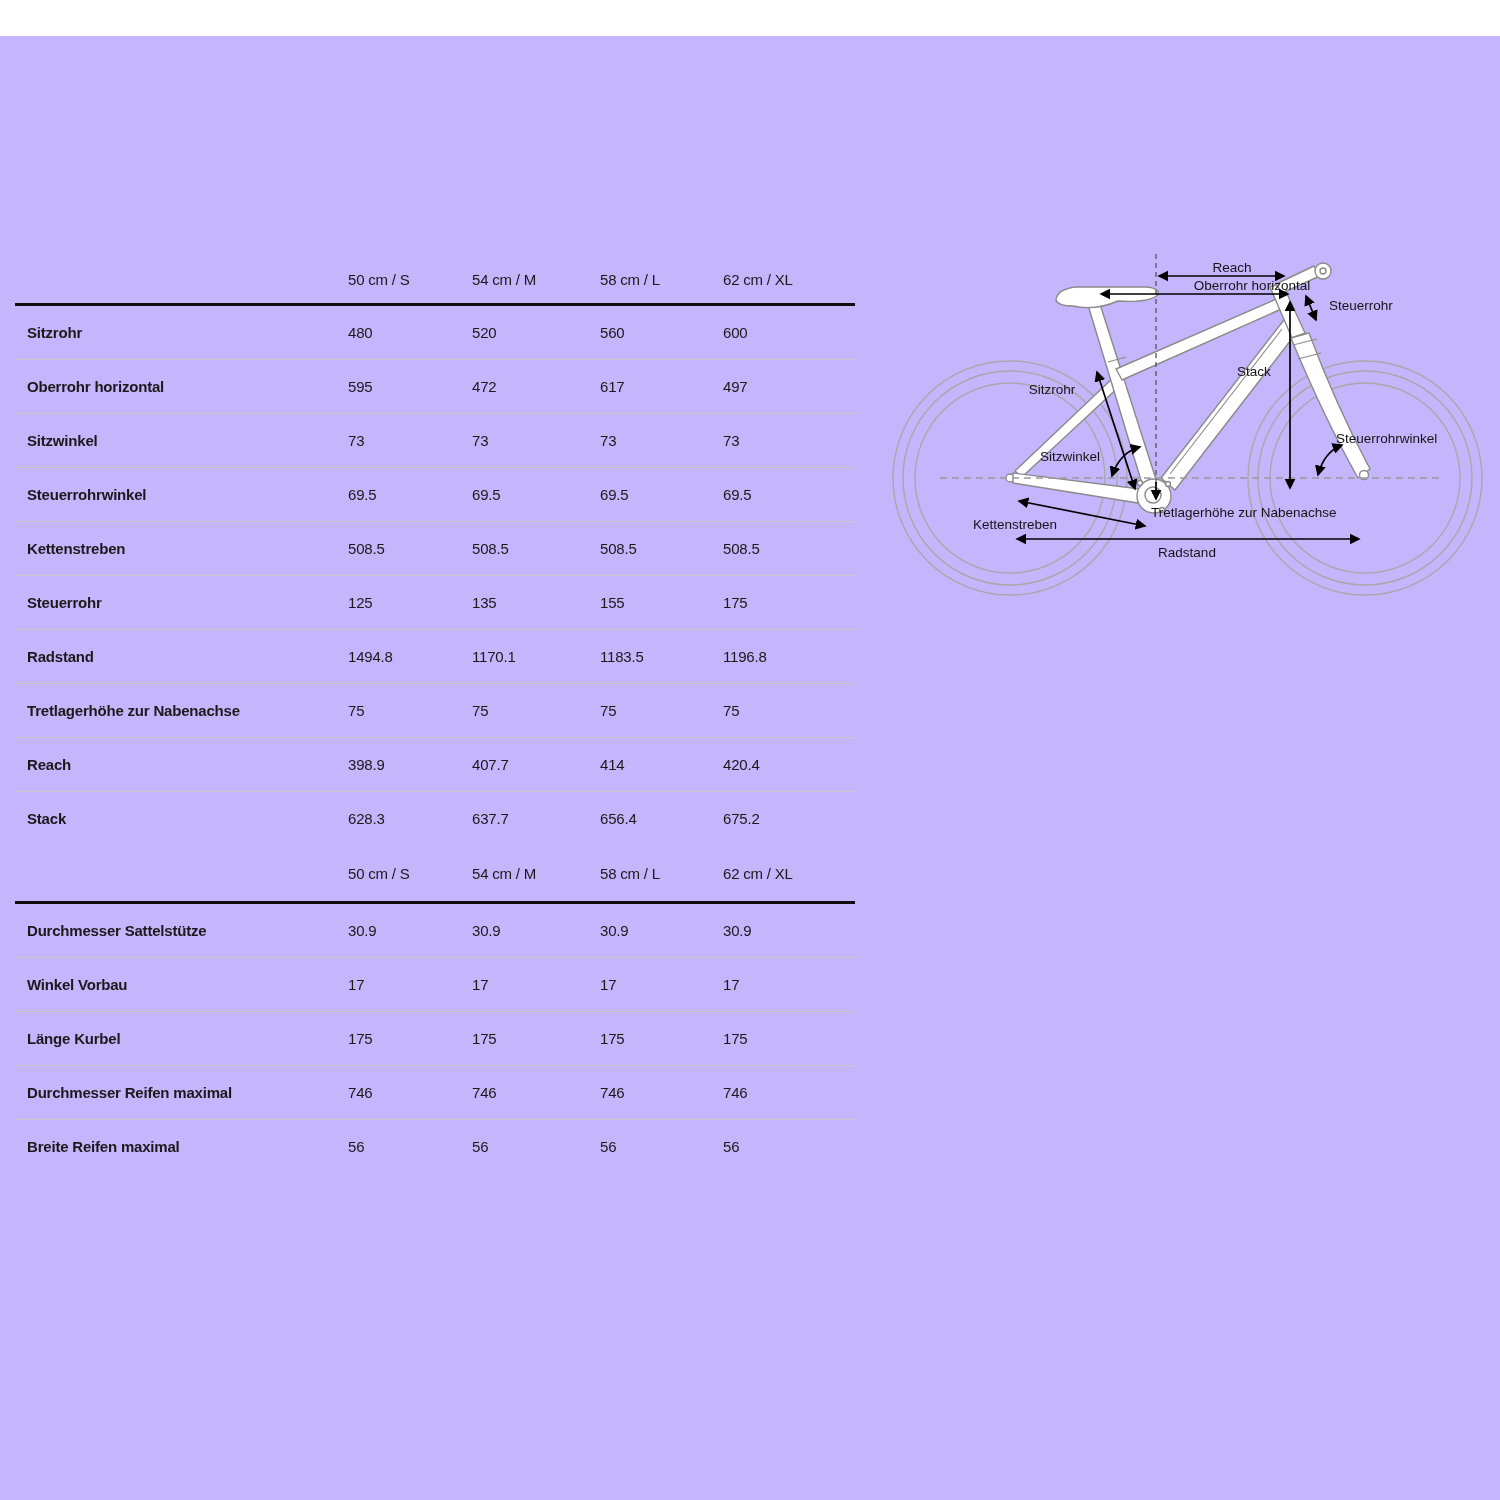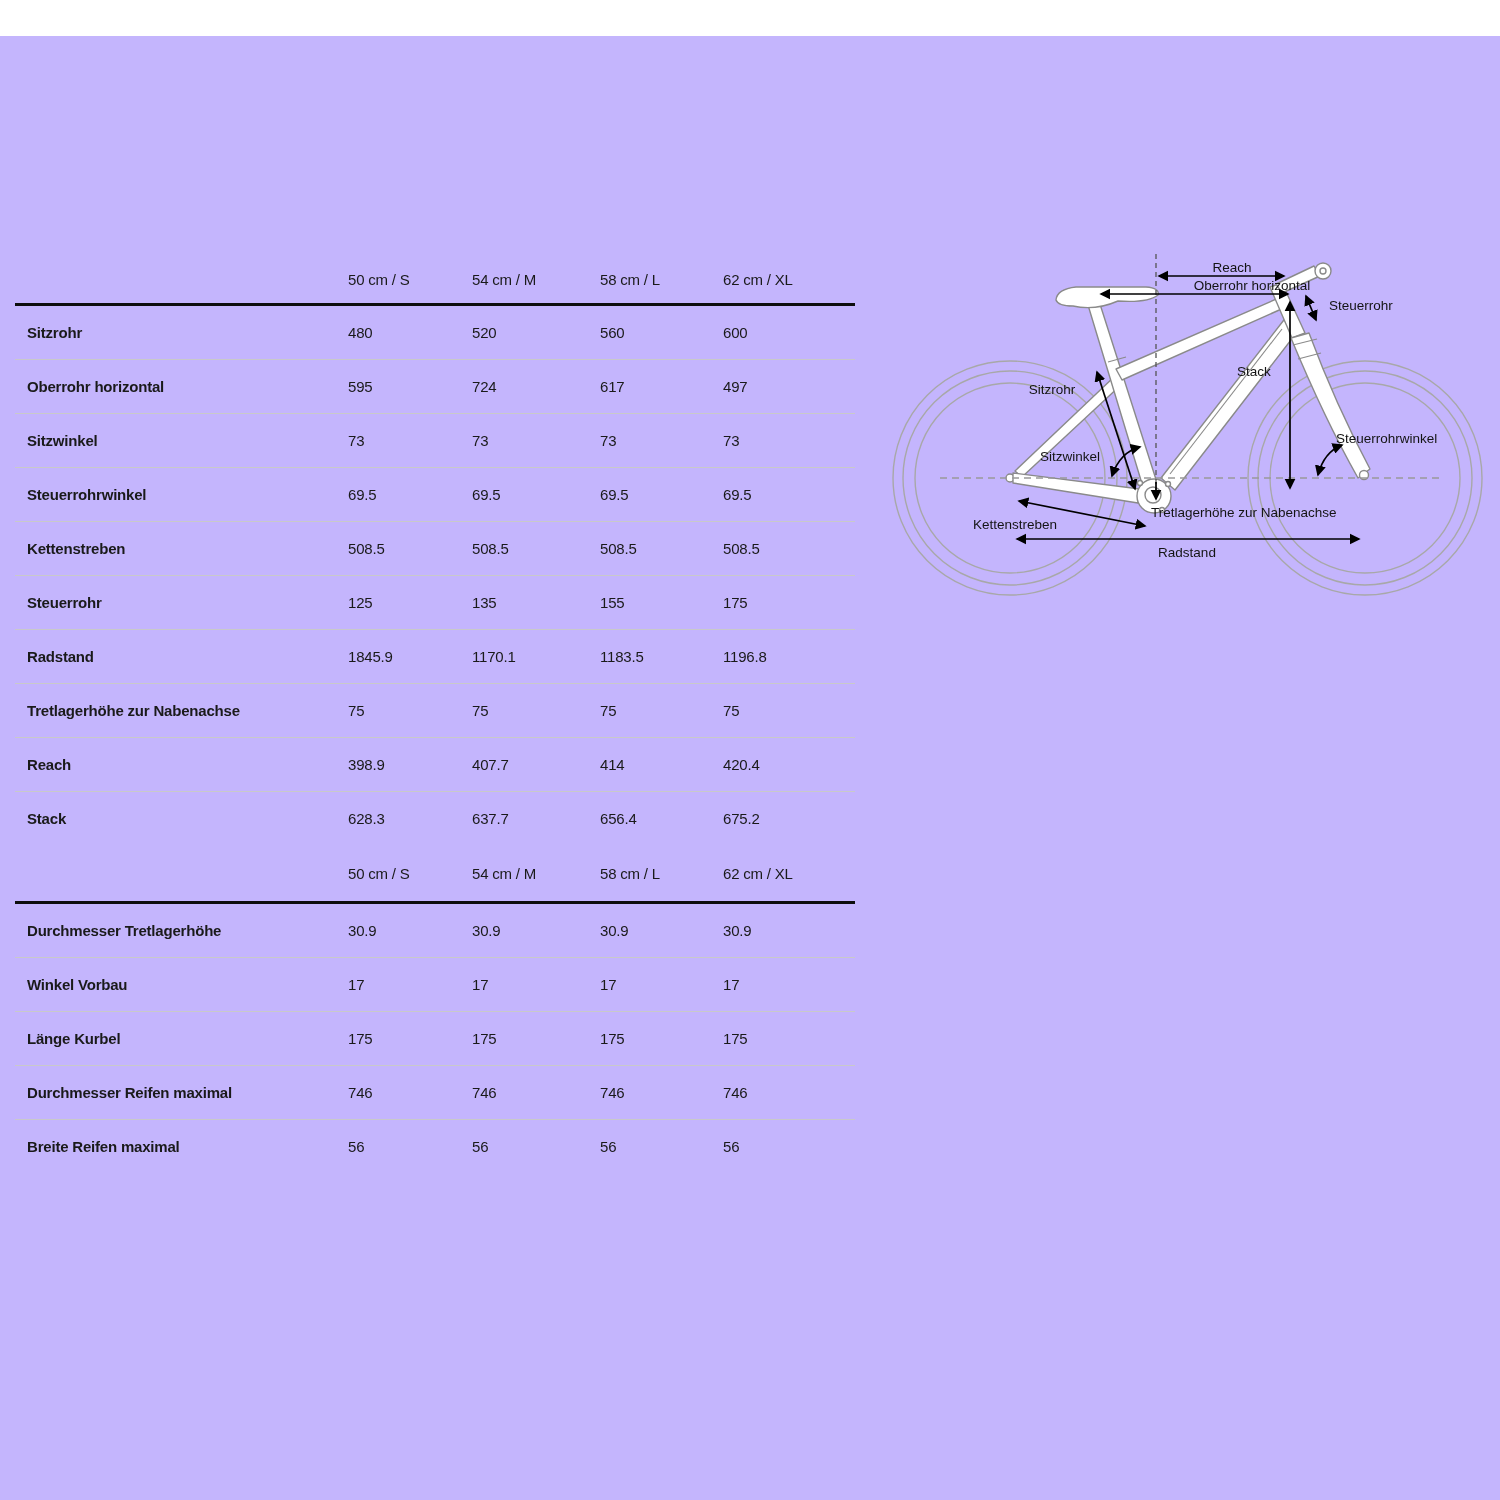--- a/index.html
+++ b/index.html
@@ -49,21 +49,21 @@
           <tr>
             <td class="lbl">Sitzrohr</td>
             <td>480</td>
             <td>520</td>
             <td>560</td>
             <td>600</td>
           </tr>
           <tr>
             <td class="lbl">Oberrohr horizontal</td>
             <td>595</td>
-            <td>724</td>
+            <td>472</td>
             <td>617</td>
             <td>497</td>
           </tr>
           <tr>
             <td class="lbl">Sitzwinkel</td>
             <td>73</td>
             <td>73</td>
             <td>73</td>
             <td>73</td>
           </tr>
@@ -83,21 +83,21 @@
           </tr>
           <tr>
             <td class="lbl">Steuerrohr</td>
             <td>125</td>
             <td>135</td>
             <td>155</td>
             <td>175</td>
           </tr>
           <tr>
             <td class="lbl">Radstand</td>
-            <td>1845.9</td>
+            <td>1494.8</td>
             <td>1170.1</td>
             <td>1183.5</td>
             <td>1196.8</td>
           </tr>
           <tr>
             <td class="lbl">Tretlagerhöhe zur Nabenachse</td>
             <td>75</td>
             <td>75</td>
             <td>75</td>
             <td>75</td>
@@ -130,21 +130,21 @@
           <tr>
             <th></th>
             <th>50 cm / S</th>
             <th>54 cm / M</th>
             <th>58 cm / L</th>
             <th>62 cm / XL</th>
           </tr>
         </thead>
       <tbody>
           <tr>
-            <td class="lbl">Durchmesser Tretlagerhöhe</td>
+            <td class="lbl">Durchmesser Sattelstütze</td>
             <td>30.9</td>
             <td>30.9</td>
             <td>30.9</td>
             <td>30.9</td>
           </tr>
           <tr>
             <td class="lbl">Winkel Vorbau</td>
             <td>17</td>
             <td>17</td>
             <td>17</td>

